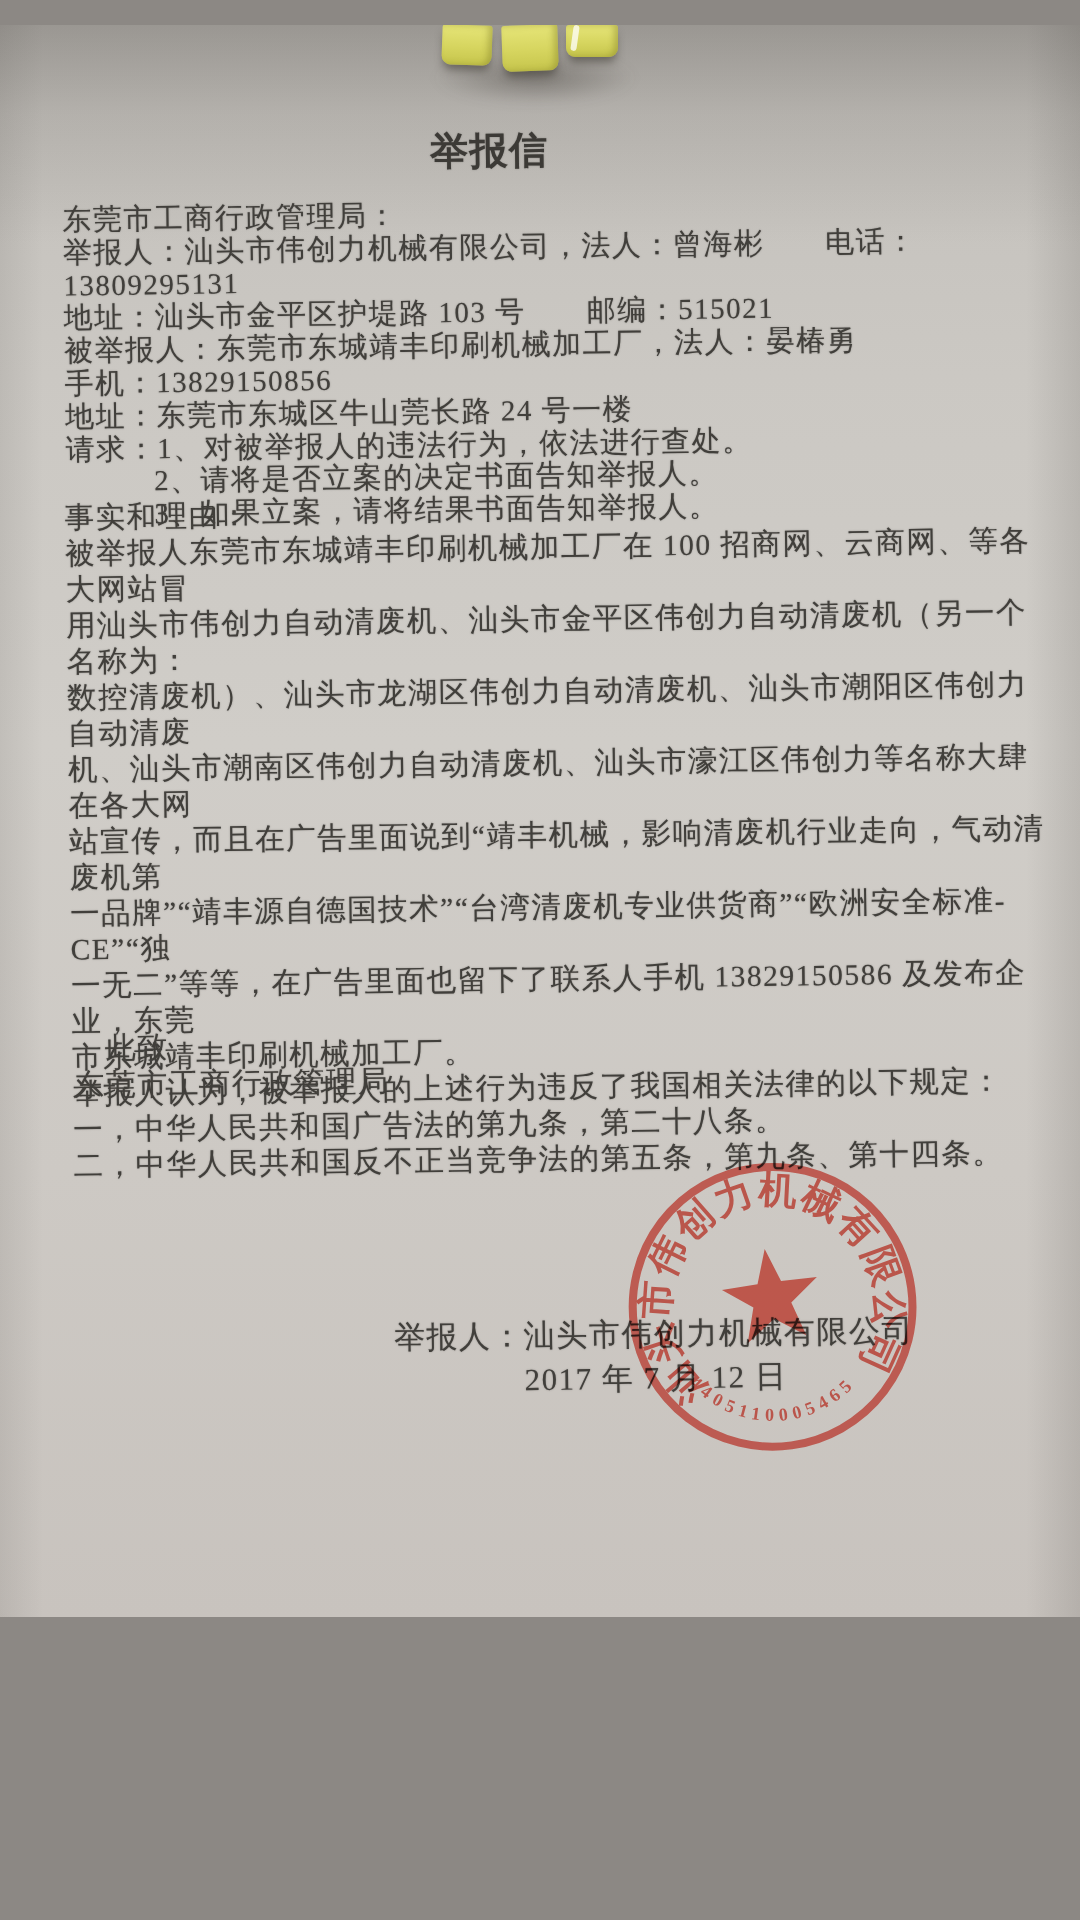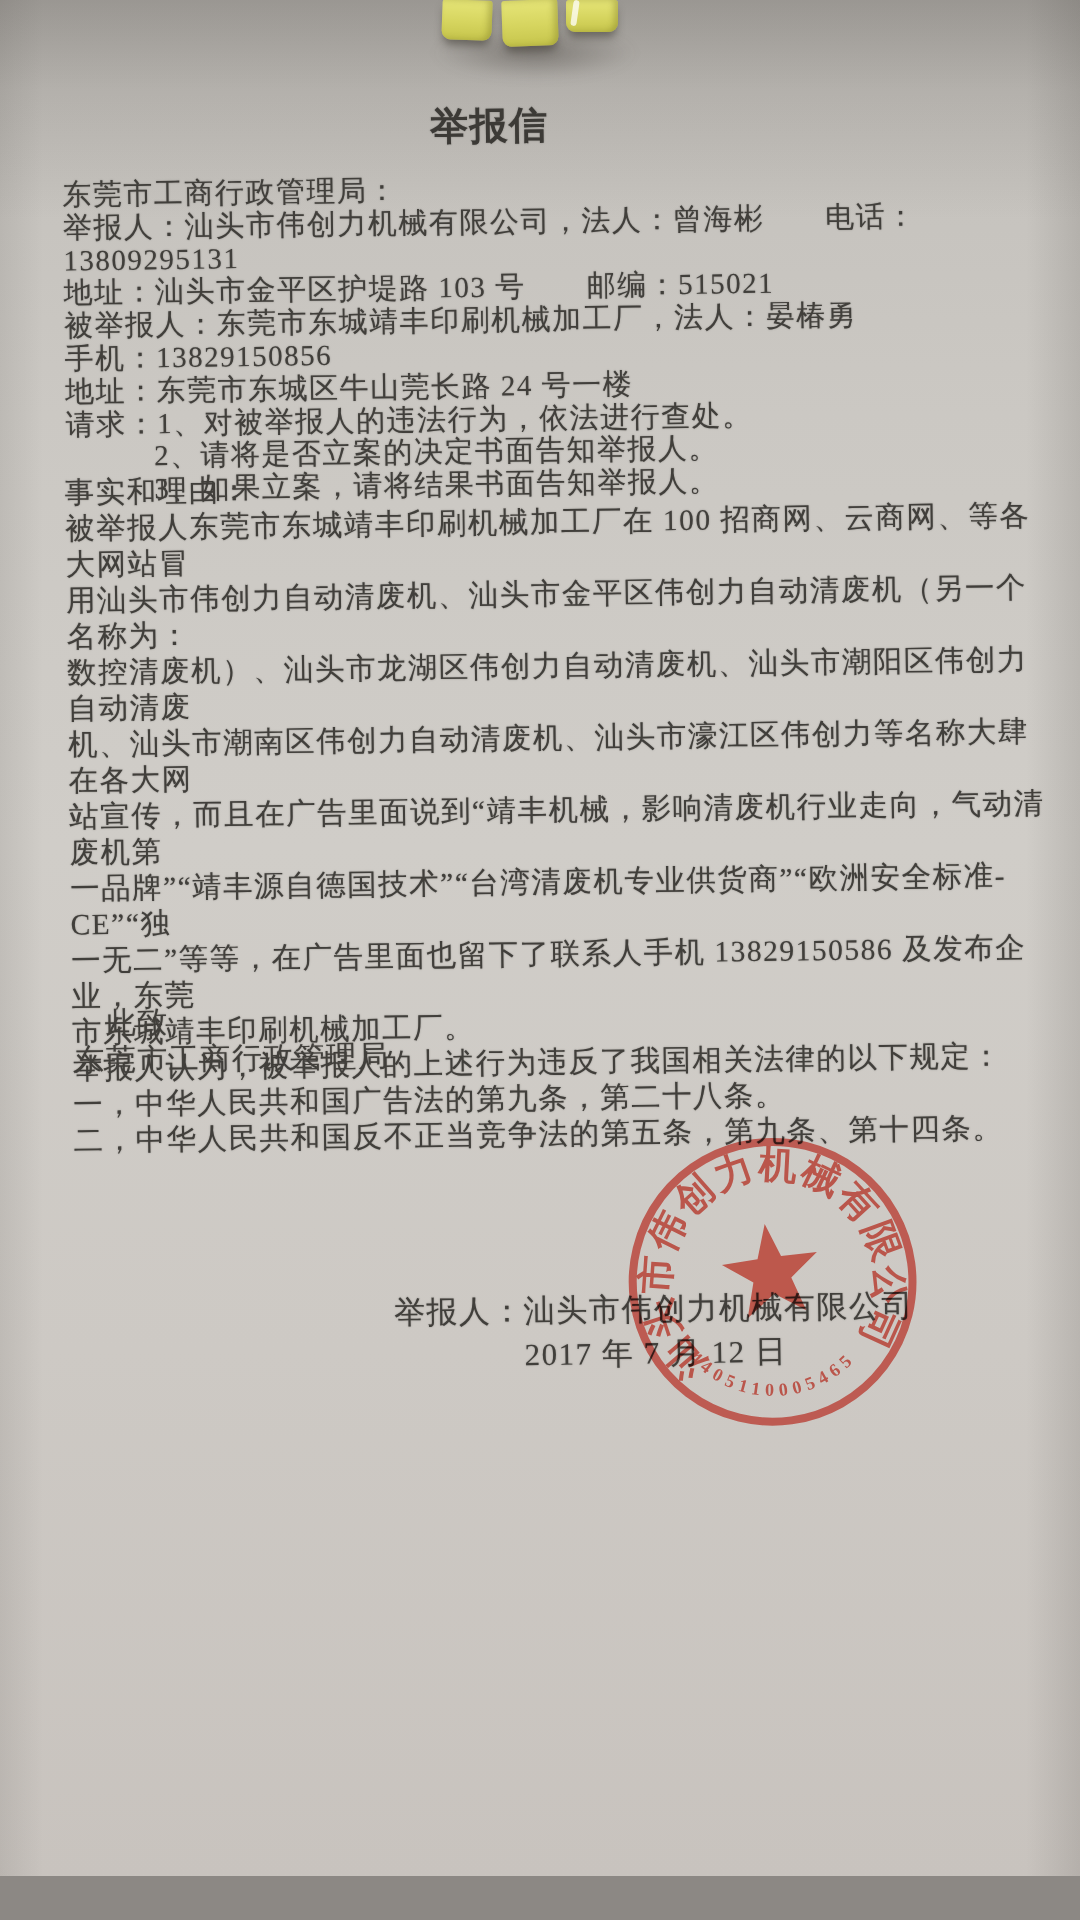--- a/index.html
+++ b/index.html
@@ -1,24 +1,25 @@
 <!DOCTYPE html>
 <html><head>
 <meta charset="utf-8">
 <style>
   html,body{margin:0;padding:0;background:#8c8884;}
   .photo{
-    position:relative;width:1080px;height:1876px;overflow:hidden;
+    position:relative;width:1080px;height:1592px;overflow:hidden;
     background:
       radial-gradient(150% 110% at 52% 42%, rgba(0,0,0,0) 62%, rgba(74,66,58,0.14) 100%),
       linear-gradient(180deg, rgba(62,58,54,0.30) 0px, rgba(62,58,54,0.12) 90px, rgba(62,58,54,0) 220px),
       linear-gradient(90deg, rgba(62,58,54,0.10) 0%, rgba(62,58,54,0) 4%),
       linear-gradient(270deg, rgba(62,58,54,0.14) 0%, rgba(62,58,54,0) 5%),
       linear-gradient(180deg, #c2bfba 0%, #cbc8c3 22%, #d0cdc8 45%, #cdc9c4 72%, #c8c3be 100%);
     font-family:"Liberation Serif","DejaVu Serif",serif;
+    margin-top:25px;
   }
   
   .clip-shadow{
     position:absolute;left:400px;top:18px;width:270px;height:70px;border-radius:50%;
     background:radial-gradient(closest-side, rgba(55,50,45,0.38), rgba(55,50,45,0) 75%);
     filter:blur(6px);
   }
   .clip{position:absolute;left:440px;top:0;width:180px;height:64px;}
   .clip .tab{
     position:absolute;top:0;border-radius:3px 3px 9px 9px;

